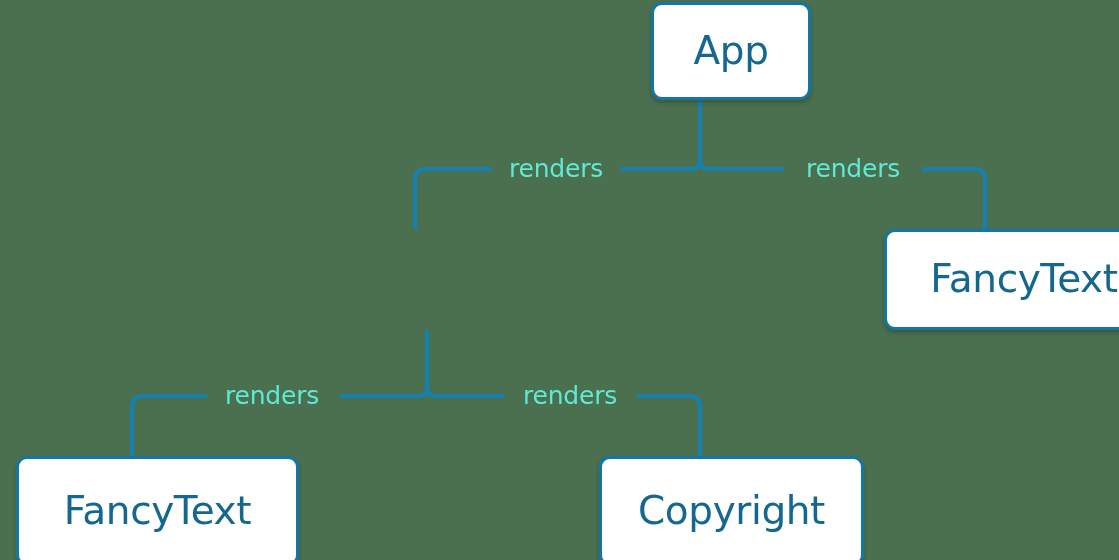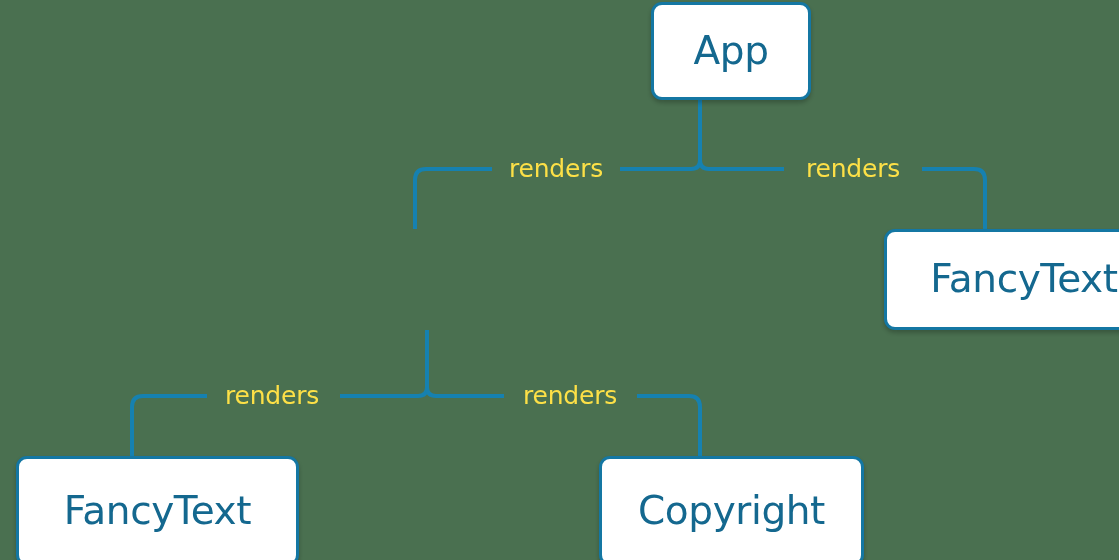--- a/index.html
+++ b/index.html
@@ -45,21 +45,21 @@
     z-index: 2;
     margin-left: 31px;
   }
   .node-label {
     display: block;
     line-height: 1;
     transform: translateY(-1px);
   }
   .edge-label {
     position: absolute;
-    color: #fde047;
+    color: #5eead4;
     font-family: "DejaVu Sans", sans-serif;
     font-size: 25px;
     font-weight: 500;
     letter-spacing: -0.2px;
     white-space: nowrap;
     transform: translate(-50%, -50%);
     z-index: 3;
     background: transparent;
   }
 </style>

